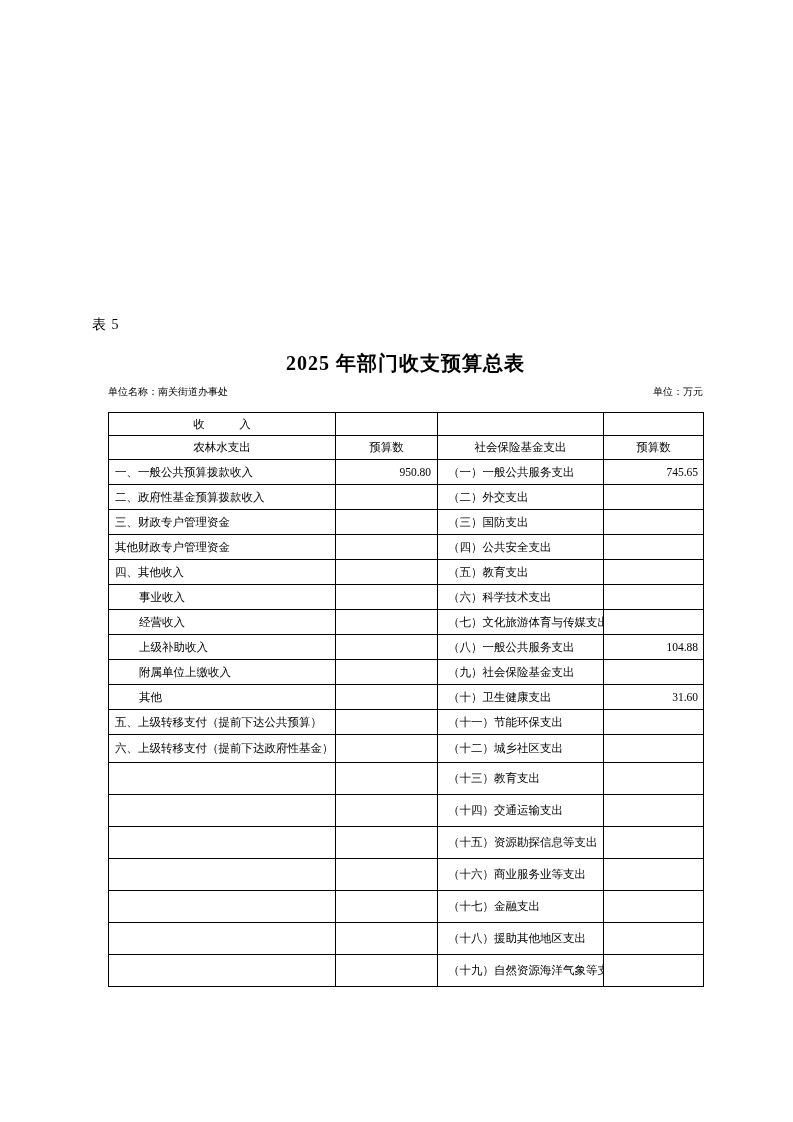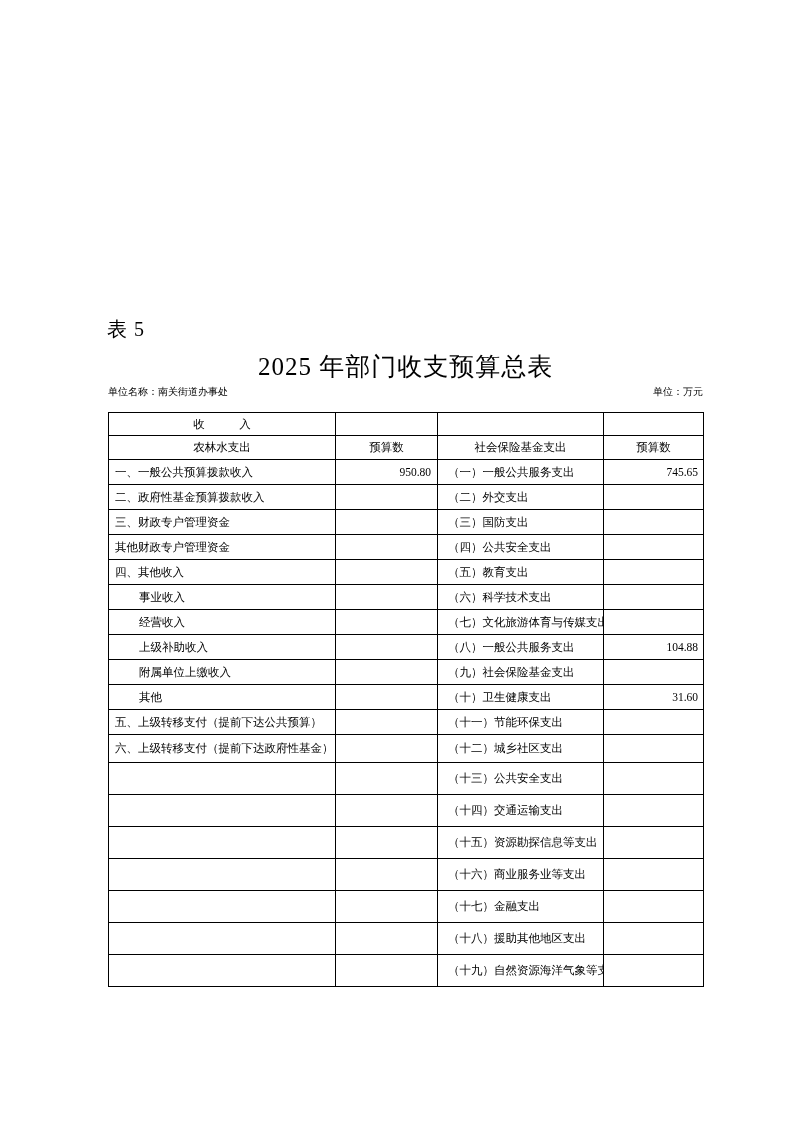--- a/index.html
+++ b/index.html
@@ -13,33 +13,33 @@
     width: 793px;
     height: 1122px;
     margin: 0 auto;
     background: #ffffff;
     color: #000000;
     font-family: "Liberation Serif", "DejaVu Serif", serif;
     overflow: hidden;
   }
   .table-label {
     position: absolute;
-    left: 107px;
+    left: 92px;
     top: 316px;
-    font-size: 20px;
+    font-size: 14px;
     letter-spacing: 1px;
   }
   .doc-title {
     position: absolute;
     left: 108px;
     top: 350px;
     width: 595px;
     text-align: center;
-    font-size: 25px;
-    font-weight: normal;
+    font-size: 20px;
+    font-weight: bold;
     letter-spacing: 1px;
     white-space: nowrap;
   }
   .meta-line {
     position: absolute;
     left: 108px;
     top: 385px;
     width: 595px;
     display: flex;
     justify-content: space-between;
@@ -283,21 +283,21 @@
           </td>
     </tr>
         <tr>
       <td class="c-income">
             <span></span>
           </td>
       <td class="c-inbud">
             <span></span>
           </td>
       <td class="c-expense">
-            <span>（十三）公共安全支出</span>
+            <span>（十三）教育支出</span>
           </td>
       <td class="c-exbud">
             <span></span>
           </td>
     </tr>
         <tr>
       <td class="c-income">
             <span></span>
           </td>
       <td class="c-inbud">

